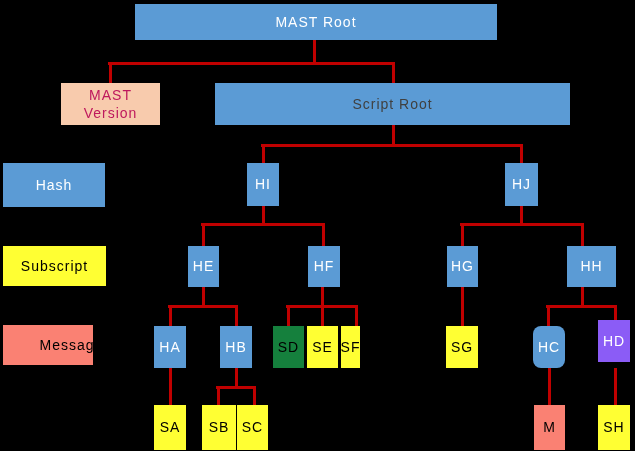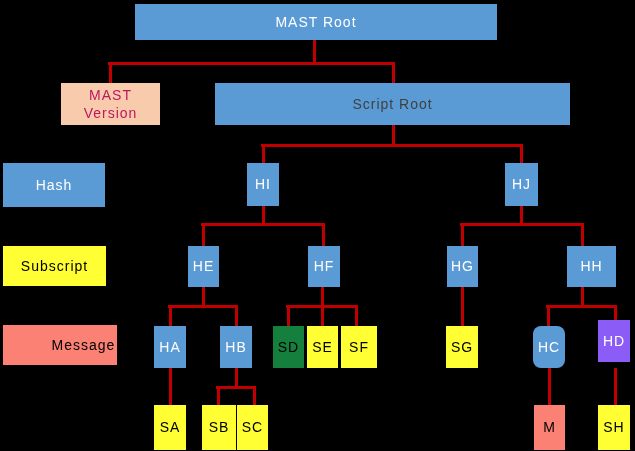--- a/index.html
+++ b/index.html
@@ -73,32 +73,32 @@
       <div class="edge" style="background: rgb(192, 0, 0); left: 548px; top: 368px; width: 3px; height: 37px;"></div>
       <div class="edge" style="background: rgb(192, 0, 0); left: 614px; top: 368px; width: 3px; height: 37px;"></div>
     </div>
   <div id="node-layer">
       <div class="node" style="background: rgb(91, 155, 213); color: rgb(255, 255, 255); left: 135px; top: 4px; width: 362px; height: 36px;">MAST Root</div>
       <div class="node" style="background: rgb(248, 203, 173); color: #be185d; left: 61px; top: 83px; width: 99px; height: 42px;">MAST
 Version</div>
       <div class="node" style="background: rgb(91, 155, 213); color: #404040; left: 215px; top: 83px; width: 355px; height: 42px;">Script Root</div>
       <div class="node" style="background: rgb(91, 155, 213); color: rgb(255, 255, 255); left: 3px; top: 163px; width: 102px; height: 44px;">Hash</div>
       <div class="node" style="background: rgb(255, 255, 51); color: rgb(0, 0, 0); left: 3px; top: 246px; width: 103px; height: 40px;">Subscript</div>
-      <div class="node" style="background: rgb(250, 129, 115); color: rgb(0, 0, 0); left: 3px; top: 325px; width: 114px; height: 40px; padding-left: 47px;">Message</div>
+      <div class="node" style="background: rgb(250, 129, 115); color: rgb(0, 0, 0); left: 3px; top: 325px; width: 90px; height: 40px; padding-left: 47px;">Message</div>
       <div class="node" style="background: rgb(91, 155, 213); color: rgb(255, 255, 255); left: 247px; top: 163px; width: 32px; height: 43px;">HI</div>
       <div class="node" style="background: rgb(91, 155, 213); color: rgb(255, 255, 255); left: 505px; top: 163px; width: 33px; height: 43px;">HJ</div>
       <div class="node" style="background: rgb(91, 155, 213); color: rgb(255, 255, 255); left: 188px; top: 246px; width: 31px; height: 41px; text-align: center;">HE</div>
       <div class="node" style="background: rgb(91, 155, 213); color: rgb(255, 255, 255); left: 308px; top: 246px; width: 32px; height: 41px;">HF</div>
       <div class="node" style="background: rgb(91, 155, 213); color: rgb(255, 255, 255); left: 447px; top: 246px; width: 31px; height: 41px;">HG</div>
       <div class="node" style="background: rgb(91, 155, 213); color: rgb(255, 255, 255); left: 567px; top: 246px; width: 49px; height: 41px;">HH</div>
       <div class="node" style="background: rgb(91, 155, 213); color: rgb(255, 255, 255); left: 154px; top: 326px; width: 32px; height: 42px;">HA</div>
       <div class="node" style="background: rgb(91, 155, 213); color: rgb(255, 255, 255); left: 220px; top: 326px; width: 32px; height: 42px;">HB</div>
       <div class="node" style="background: #15803d; color: rgb(0, 0, 0); left: 273px; top: 326px; width: 31px; height: 42px;">SD</div>
       <div class="node" style="background: rgb(255, 255, 51); color: rgb(0, 0, 0); left: 307px; top: 326px; width: 31px; height: 42px;">SE</div>
-      <div class="node" style="background: rgb(255, 255, 51); color: rgb(0, 0, 0); left: 341px; top: 326px; width: 36px; height: 42px;">SF</div>
+      <div class="node" style="background: rgb(255, 255, 51); color: rgb(0, 0, 0); left: 341px; top: 326px; width: 19px; height: 42px;">SF</div>
       <div class="node" style="background: rgb(255, 255, 51); color: rgb(0, 0, 0); left: 446px; top: 326px; width: 32px; height: 42px;">SG</div>
       <div class="node" style="background: rgb(91, 155, 213); color: rgb(255, 255, 255); left: 533px; top: 326px; width: 32px; height: 42px; border-radius: 8px;">HC</div>
       <div class="node" style="background: #8b5cf6; color: rgb(255, 255, 255); left: 598px; top: 320px; width: 32px; height: 42px;">HD</div>
       <div class="node" style="background: rgb(255, 255, 51); color: rgb(0, 0, 0); left: 154px; top: 405px; width: 32px; height: 45px;">SA</div>
       <div class="node" style="background: rgb(255, 255, 51); color: rgb(0, 0, 0); left: 202px; top: 405px; width: 34px; height: 45px;">SB</div>
       <div class="node" style="background: rgb(255, 255, 51); color: rgb(0, 0, 0); left: 237px; top: 405px; width: 31px; height: 45px;">SC</div>
       <div class="node" style="background: rgb(250, 129, 115); color: rgb(0, 0, 0); left: 534px; top: 405px; width: 31px; height: 45px;">M</div>
       <div class="node" style="background: rgb(255, 255, 51); color: rgb(0, 0, 0); left: 598px; top: 405px; width: 32px; height: 45px;">SH</div>
     </div>
 </div>

